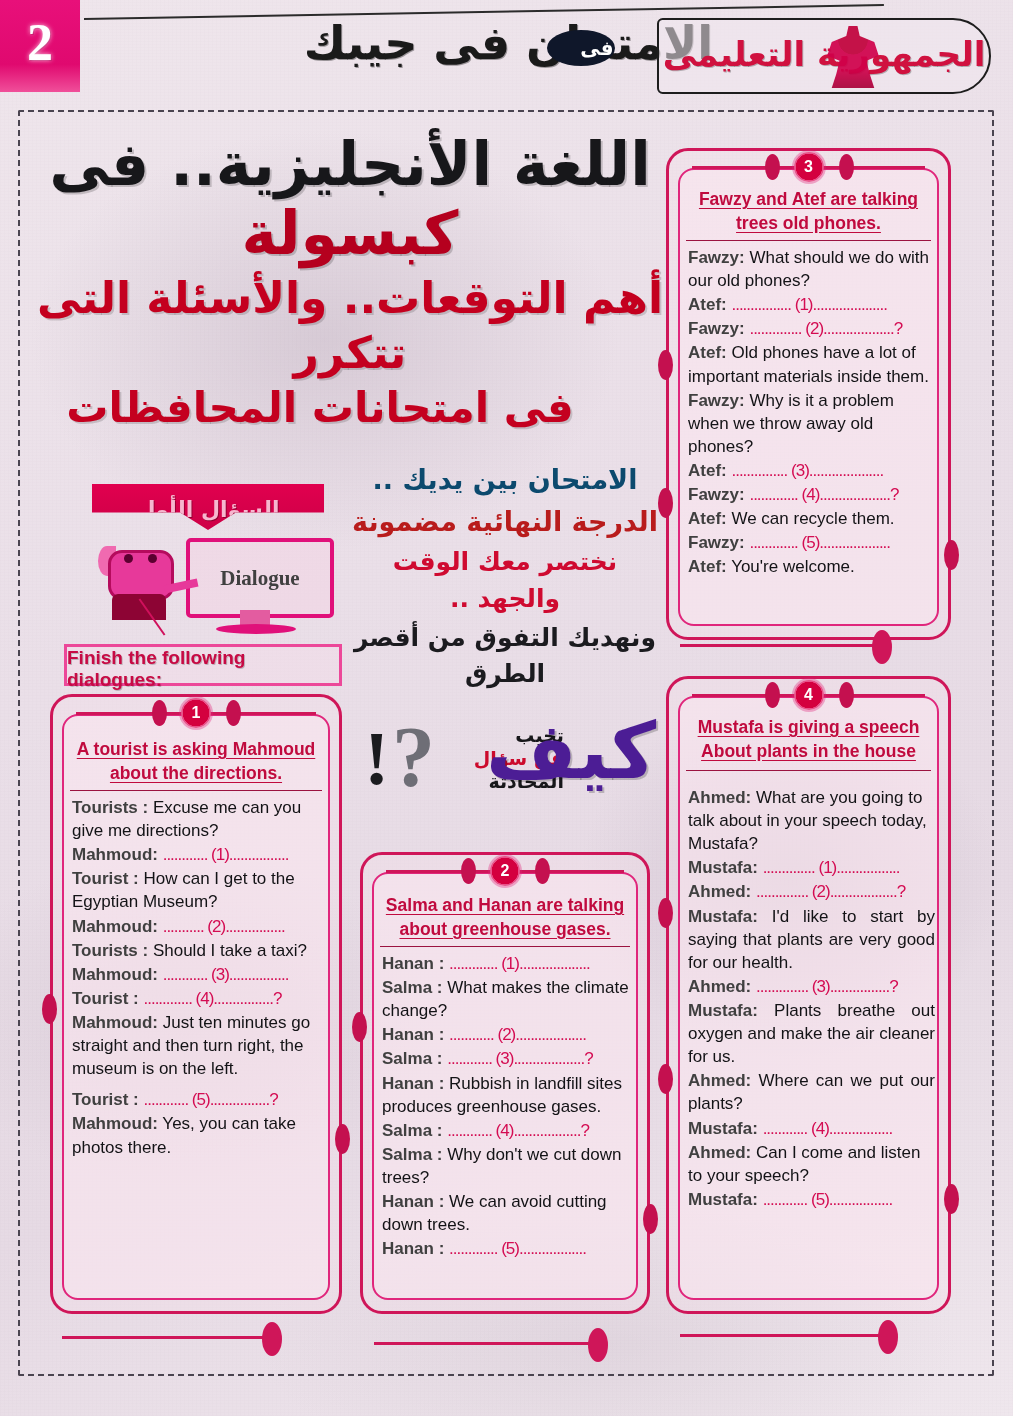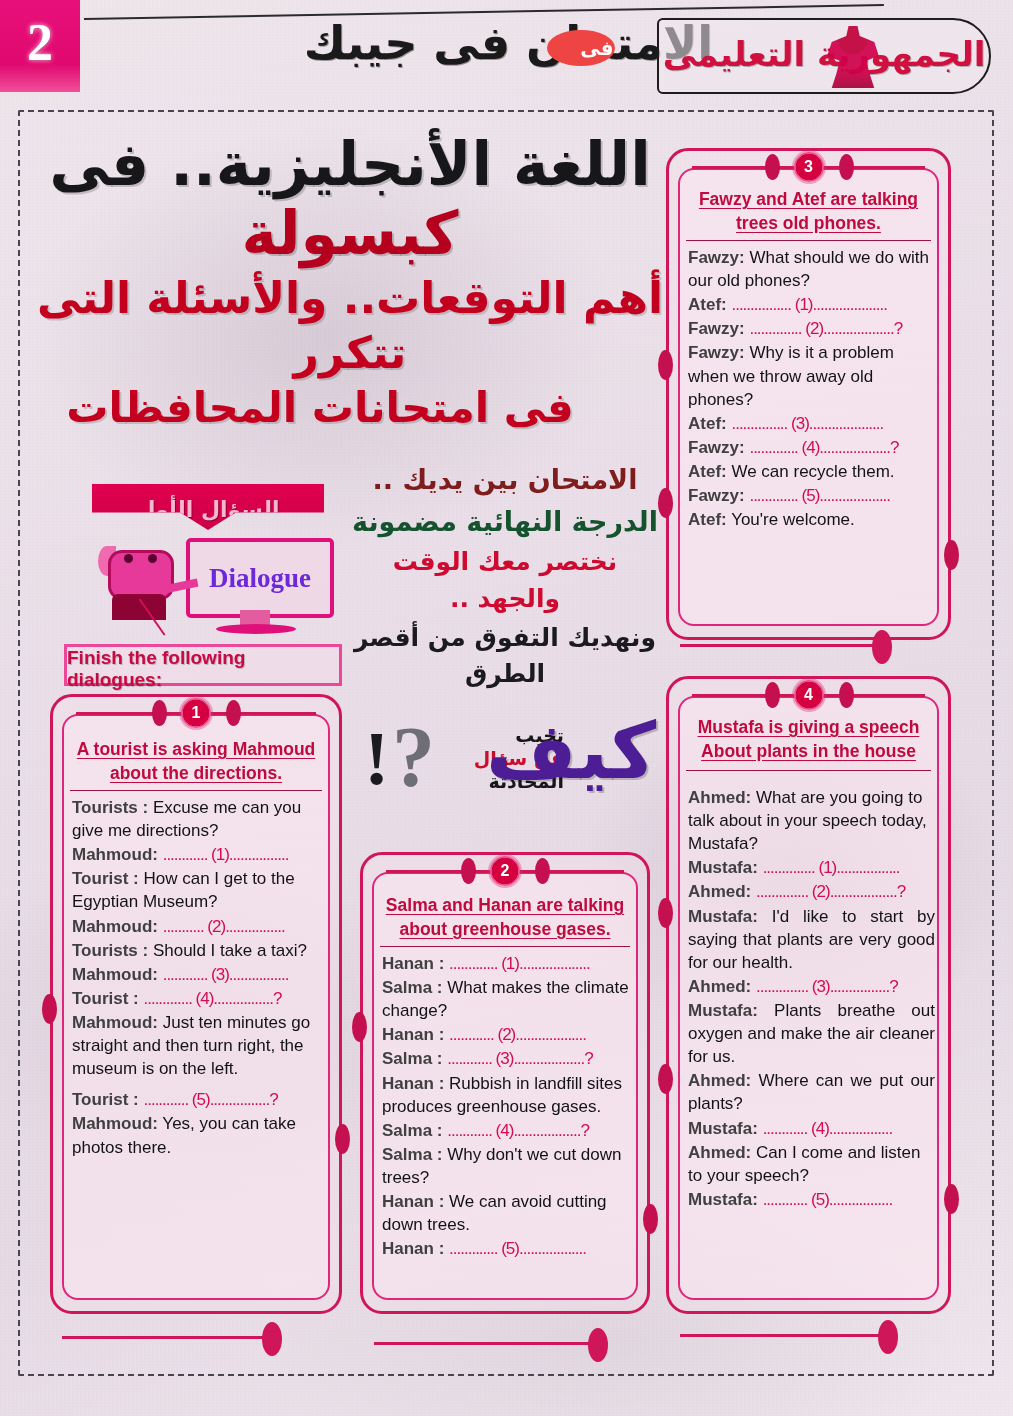--- a/index.html
+++ b/index.html
@@ -44,21 +44,21 @@
   }
   .head-title{
     position:absolute;right:300px;top:16px;
     font-size:46px;font-weight:bold;color:#1a1a1a;
     font-family:"DejaVu Sans",sans-serif;direction:rtl;
     letter-spacing:-1px;white-space:nowrap;
     text-shadow:1px 1px 0 rgba(0,0,0,.35);
   }
   .head-fi{
     position:absolute;right:398px;top:30px;width:36px;height:36px;border-radius:50%;
-    background:#ef4444;color:#fff;font-size:20px;font-weight:bold;
+    background:#0f172a;color:#fff;font-size:20px;font-weight:bold;
     display:flex;align-items:center;justify-content:center;font-family:"DejaVu Sans",sans-serif;padding-left:32px;
   }
   .logo-pill{
     position:absolute;right:22px;top:18px;width:330px;height:72px;
     border:2px solid #1d1d1d;border-radius:6px 40px 40px 6px;
     background:rgba(240,232,238,.55);
     display:flex;align-items:center;justify-content:center;overflow:hidden;
   }
   .logo-text{
     font-size:34px;font-weight:bold;color:#d0113f;direction:rtl;
@@ -96,22 +96,22 @@
     font-size:42px;font-weight:bold;color:#c4001f;font-family:"DejaVu Sans",sans-serif;
     line-height:1.25;margin-top:2px;padding-right:60px;text-shadow:2px 2px 0 rgba(0,0,0,.15);
   }
 
   
   .promo{
     position:absolute;left:352px;top:460px;width:306px;direction:rtl;text-align:center;
     font-family:"DejaVu Sans",sans-serif;
   }
   .promo div{line-height:1.45;margin-bottom:3px;font-weight:bold;}
-  .pr1{font-size:27px;color:#7f1d1d;}
-  .pr2{font-size:27px;color:#14532d;text-align:right;}
+  .pr1{font-size:27px;color:#0c4a6e;}
+  .pr2{font-size:27px;color:#b91c1c;text-align:right;}
   .pr3{font-size:25px;color:#cf0a30;}
   .pr4{font-size:25px;color:#1b1b1f;}
 
   
   .kayfa{position:absolute;left:356px;top:706px;width:300px;height:126px;}
   .kayfa-word{
     position:absolute;right:0;top:6px;font-size:78px;font-weight:bold;color:#4c1d95;
     font-family:"DejaVu Sans",sans-serif;direction:rtl;line-height:1;
     text-shadow:2px 2px 0 rgba(0,0,0,.2);
   }
@@ -140,21 +140,21 @@
     color:#f6b7cf;font-size:22px;font-weight:bold;direction:rtl;
     font-family:"DejaVu Sans",sans-serif;margin-top:5px;letter-spacing:1px;
     text-shadow:1px 1px 0 rgba(0,0,0,.3);
   }
   .dlg-illus{position:absolute;left:80px;top:538px;width:250px;height:104px;}
   .monitor{
     position:absolute;left:106px;top:0;width:140px;height:72px;
     border:4px solid #e0107a;border-radius:5px;background:rgba(247,210,228,.45);
     display:flex;align-items:center;justify-content:center;
   }
-  .monitor span{color:#6d28d9;font-size:27px;font-weight:bold;font-family:"Liberation Serif",serif;}
+  .monitor span{color:#404040;font-size:21px;font-weight:bold;font-family:"Liberation Serif",serif;}
   .mon-neck{position:absolute;left:160px;top:72px;width:30px;height:16px;background:#e35ca0;}
   .mon-base{position:absolute;left:136px;top:86px;width:80px;height:10px;border-radius:50%;background:#e0107a;}
   .person-head{
     position:absolute;left:28px;top:12px;width:60px;height:44px;border-radius:14px;
     background:#e7399a;border:3px solid #b50b5d;
   }
   .person-eye{position:absolute;top:16px;width:9px;height:9px;border-radius:50%;background:#5c0030;}
   .person-eye.l{left:44px;}
   .person-eye.r{left:68px;}
   .person-hair{position:absolute;left:18px;top:8px;width:18px;height:30px;border-radius:50% 0 0 50%;background:#f06ab0;}
@@ -356,20 +356,21 @@
   <div class="dnum">3</div>
   <div class="side-dot" style="left:-8px;top:202px"></div>
   <div class="side-dot" style="left:-8px;top:340px"></div>
   <div class="side-dot" style="right:-8px;top:392px"></div>
   <div class="dtitle">Fawzy and Atef are talking trees old phones.</div>
   <div class="dsep"></div>
   <div class="dlines">
     <p><span class="sp">Fawzy:</span> <span>What should we do with our old phones?</span></p>
     <p><span class="sp">Atef:</span> <span class="gap">................ (1)....................</span></p>
     <p><span class="sp">Fawzy:</span> <span class="gap">.............. (2)...................?</span></p>
+    <p><span class="sp">Atef:</span> <span>Old phones have a lot of important materials inside them.</span></p>
     <p><span class="sp">Fawzy:</span> <span>Why is it a problem when we throw away old phones?</span></p>
     <p><span class="sp">Atef:</span> <span class="gap">............... (3)....................</span></p>
     <p><span class="sp">Fawzy:</span> <span class="gap">............. (4)...................?</span></p>
     <p><span class="sp">Atef:</span> <span>We can recycle them.</span></p>
     <p><span class="sp">Fawzy:</span> <span class="gap">............. (5)...................</span></p>
     <p><span class="sp">Atef:</span> <span>You're welcome.</span></p>
   </div>
 </div>
 
 <div class="dbox" id="box4">

